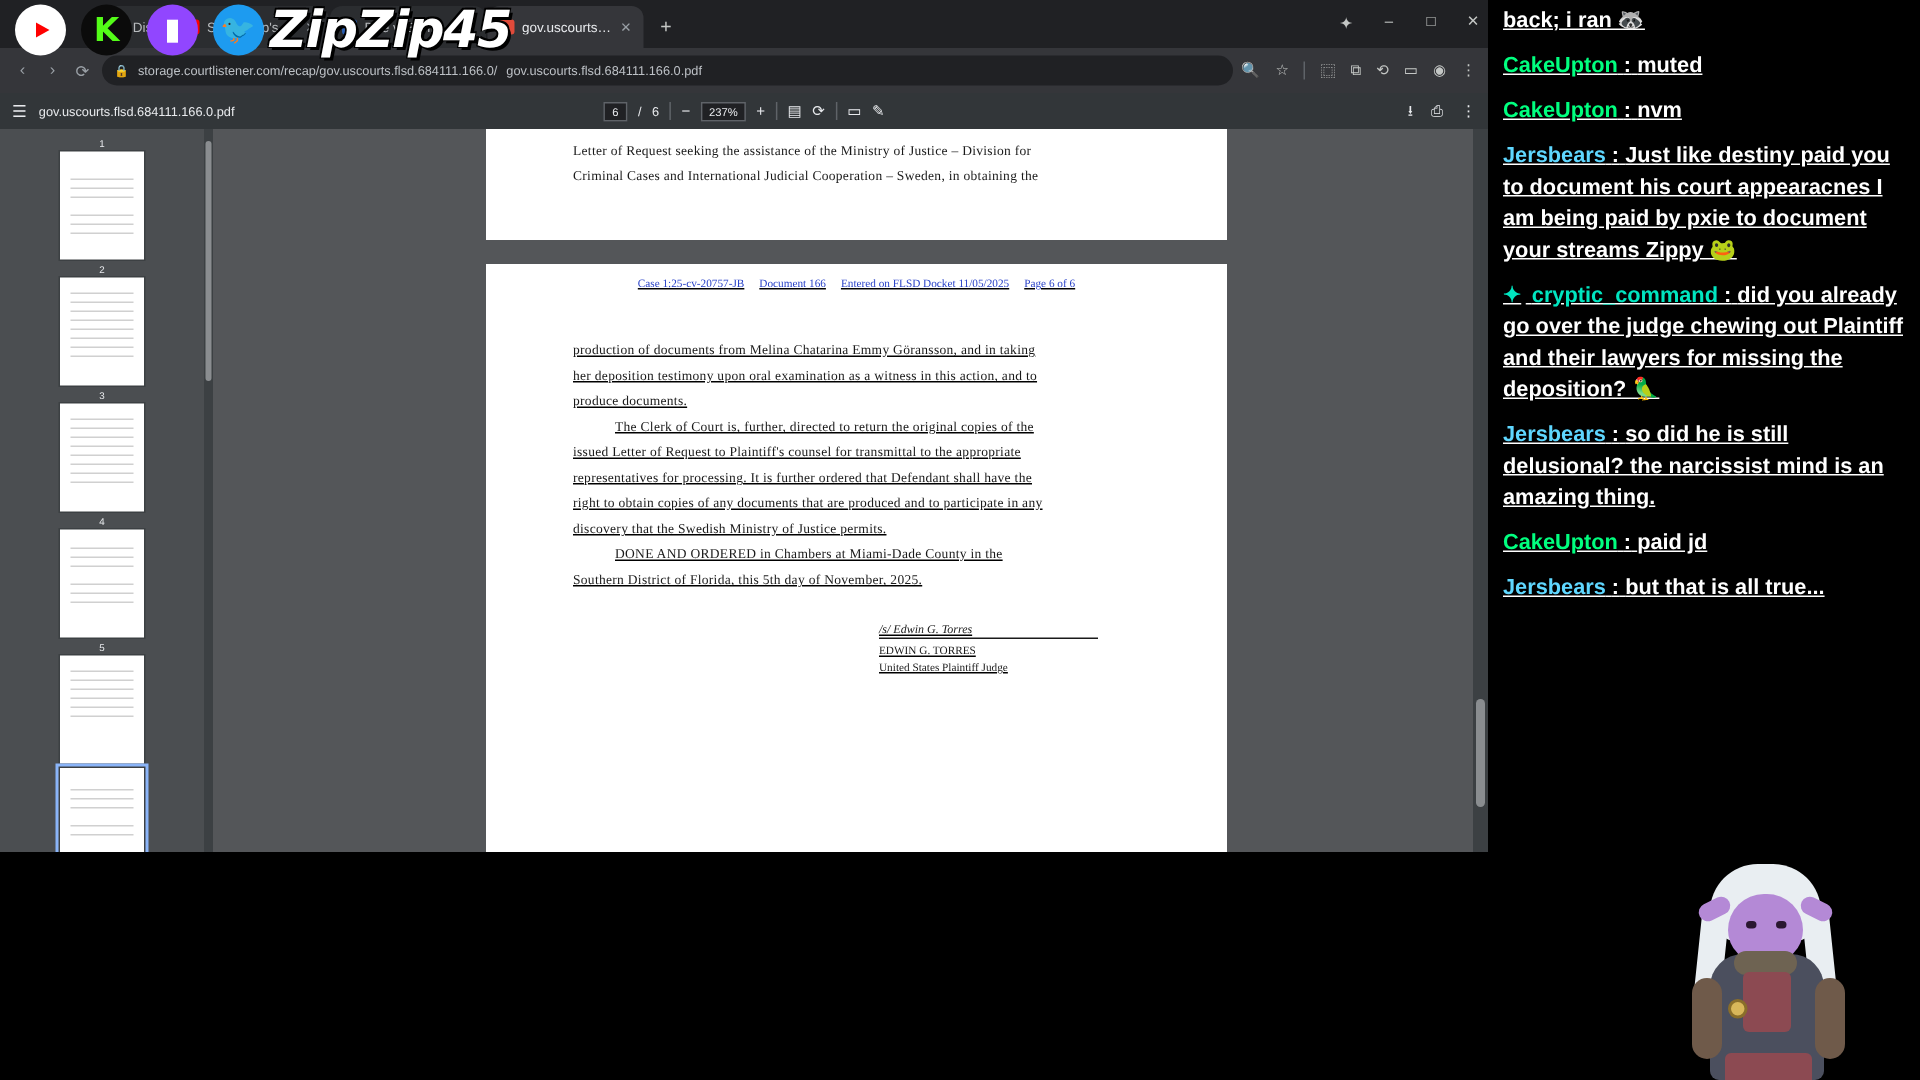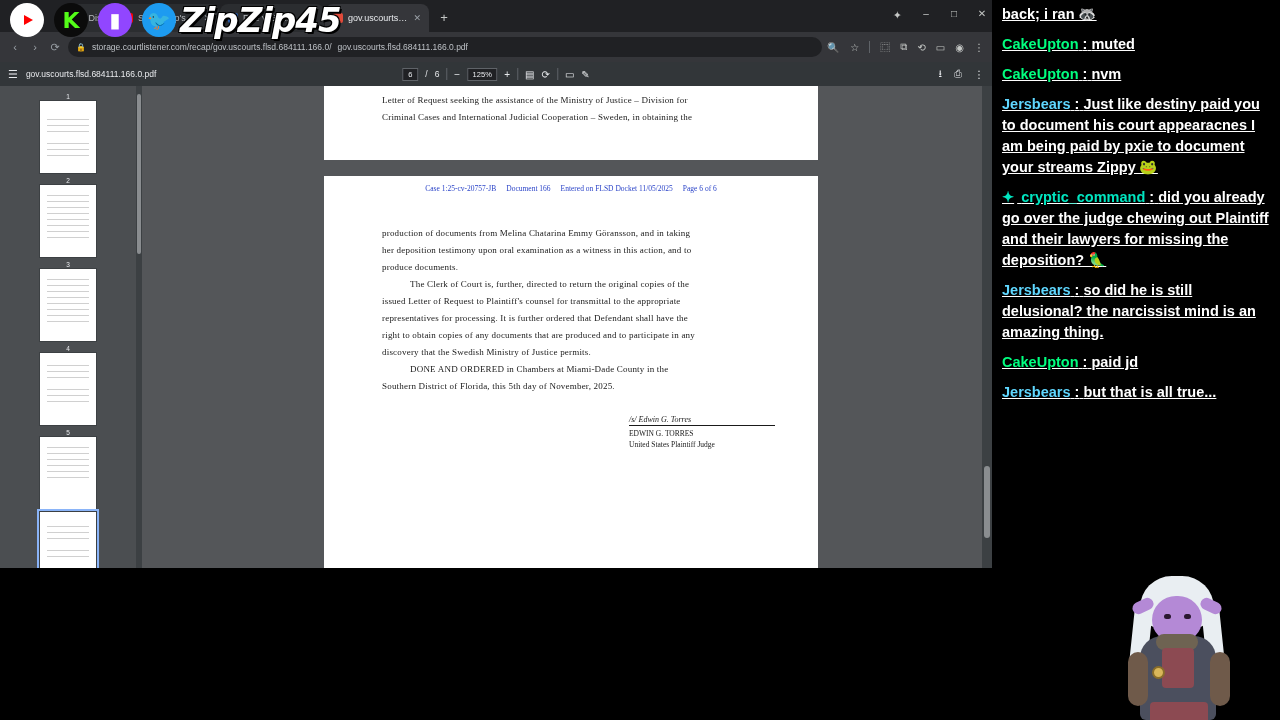--- a/index.html
+++ b/index.html
@@ -120,39 +120,39 @@
   }
 
   .pagearea {
     flex: 1 1 auto; position: relative; overflow: hidden;
     background: #545659;
   }
   .page {
     position: absolute; left: 182px; width: 494px; background: #fff;
   }
   .page-top { top: -18px; height: 92px; }
-  .page-main { top: 90px; height: 488px; }
+  .page-main { top: 90px; height: 488px; text-decoration: underline; }
 
   .doc-text {
     color: #1a1a1a; font-family: "Liberation Serif", serif;
     font-size: 9px; line-height: 17px; letter-spacing: .2px;
   }
   .doc-line { padding: 0 58px; text-align: justify; }
   .stamp {
     display: flex; gap: 10px; justify-content: center;
     color: #2a43c8; font-family: "Liberation Serif", serif; font-size: 7.5px;
     padding-top: 8px;
   }
   .stamp span { text-decoration: none; }
   .para { padding: 0 58px; text-align: justify; }
   .para p { margin: 0; }
   .indent { text-indent: 28px; }
   .sigblock {
     margin-top: 20px; padding-left: 262px;
-    font-family: "Liberation Serif", serif; color: #1a1a1a; margin-left: 43px;
+    font-family: "Liberation Serif", serif; color: #1a1a1a;
   }
   .sig-script { font-style: italic; font-size: 8px; }
   .sig-rule { width: 146px; height: 1px; background: #1a1a1a; margin: 1px 0 2px; }
   .sig-name { font-size: 7.5px; line-height: 11px; }
 
   .pagescroll {
     position: absolute; right: 0; top: 0; width: 10px; height: 482px; background: #3c4043;
   }
   .pagescroll .knob {
     position: absolute; left: 2px; width: 6px; top: 380px; height: 72px;
@@ -310,21 +310,21 @@
 
     <div class="pdfbar">
       <span class="hamburger">☰</span>
       <span class="fname">gov.uscourts.flsd.684111.166.0.pdf</span>
       <div class="center">
         <span class="pagebox">6</span>
         <span>/</span>
         <span>6</span>
         <span class="divider-v"></span>
         <span class="tbicon">−</span>
-        <span class="zoombox">125%</span>
+        <span class="zoombox">237%</span>
         <span class="tbicon">+</span>
         <span class="divider-v"></span>
         <span class="tbicon">▤</span>
         <span class="tbicon">⟳</span>
         <span class="divider-v"></span>
         <span class="tbicon">▭</span>
         <span class="tbicon">✎</span>
       </div>
       <div class="right">
         <span class="tbicon">⭳</span>

